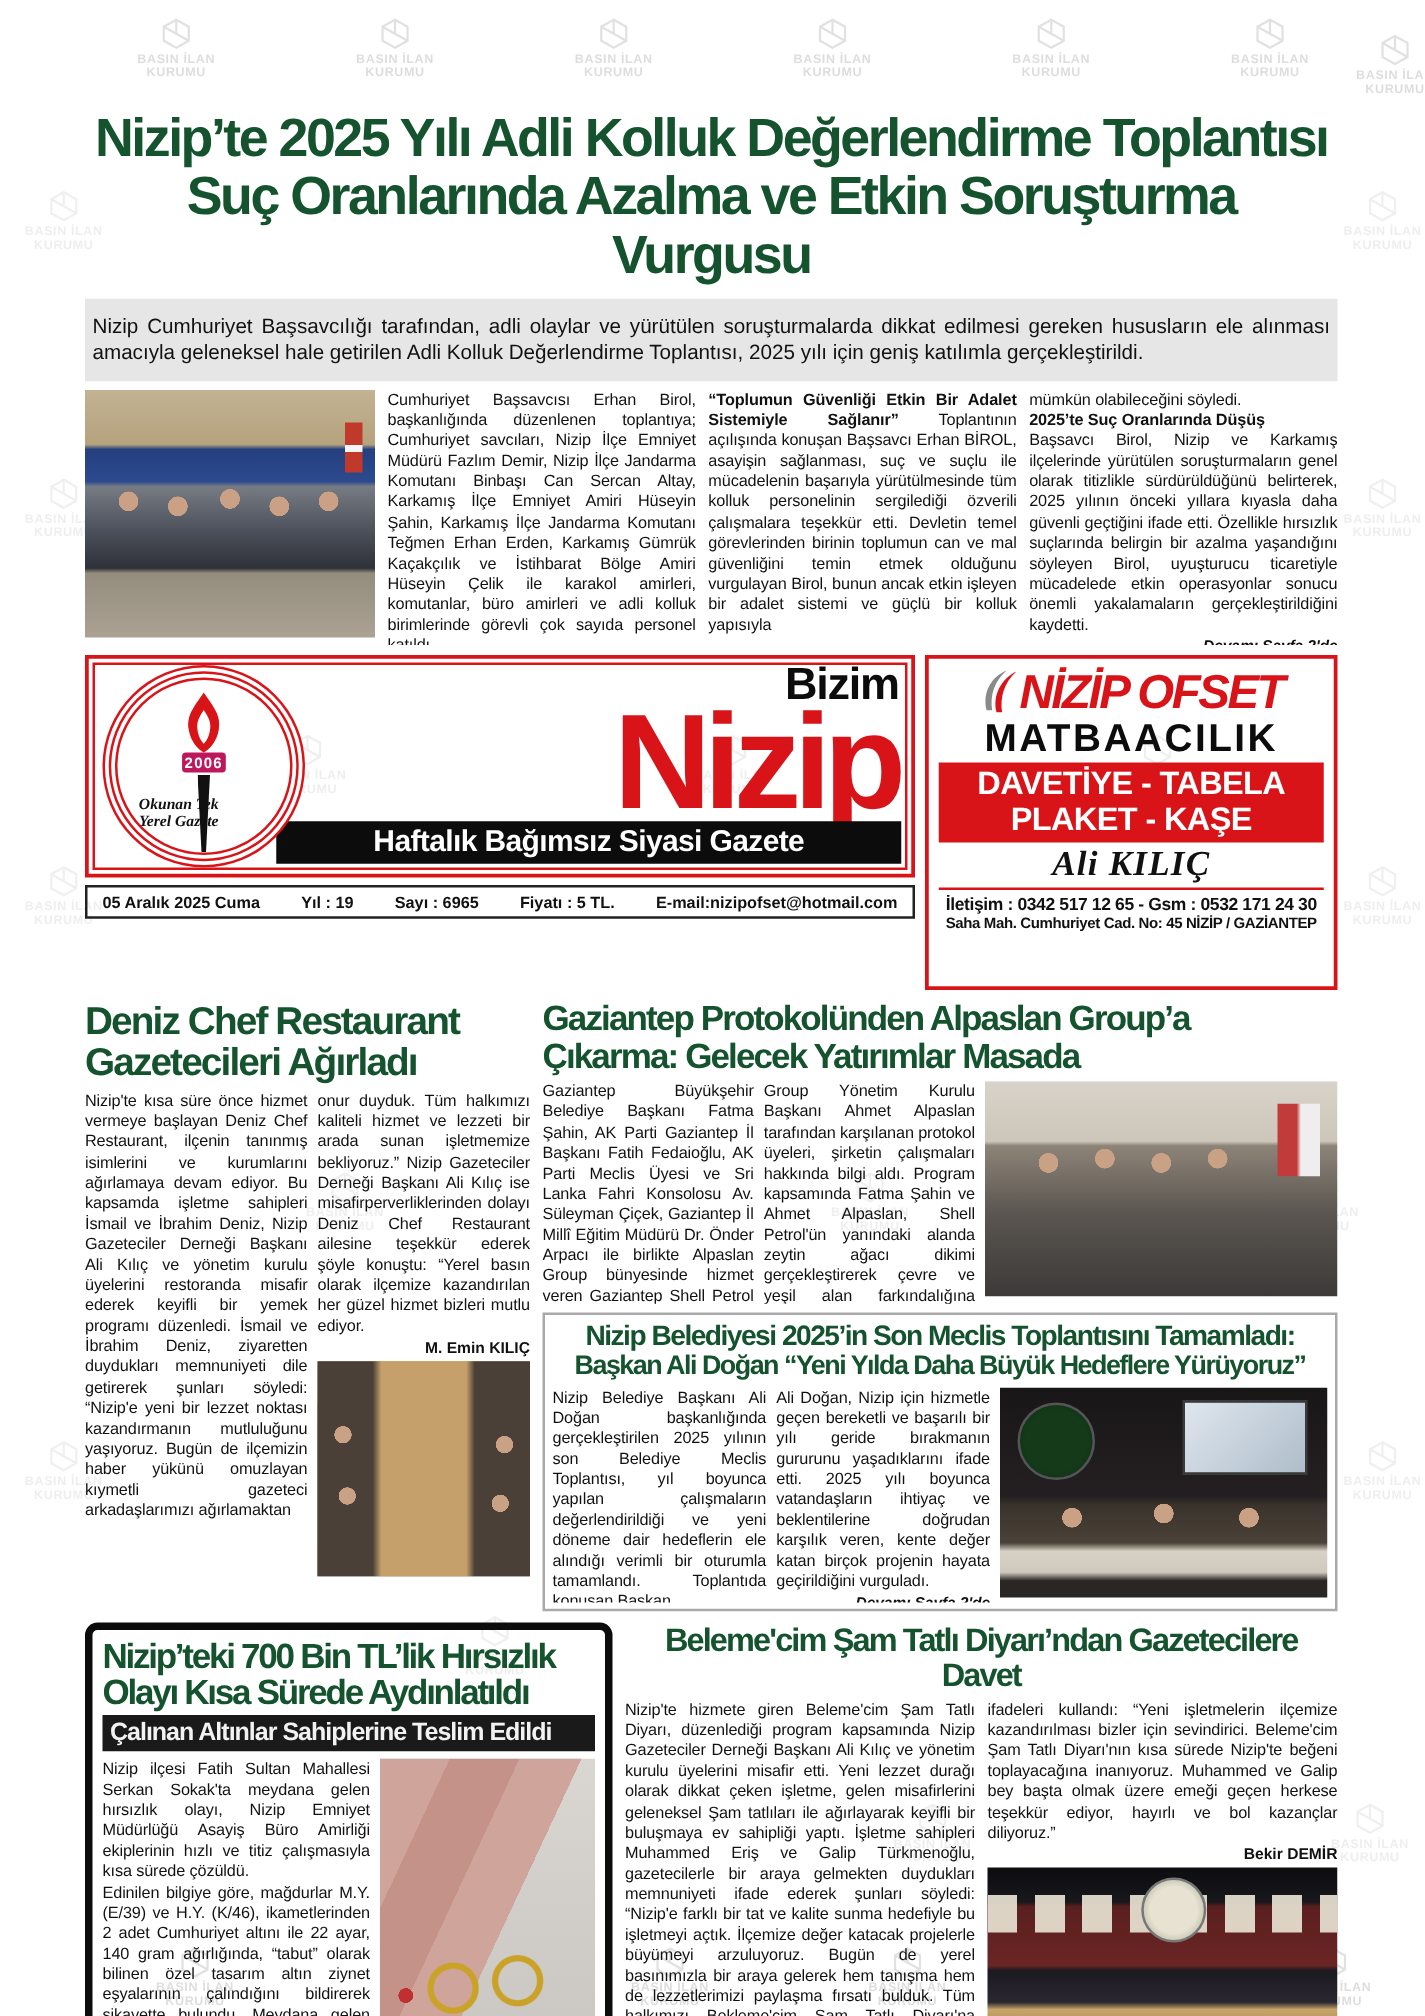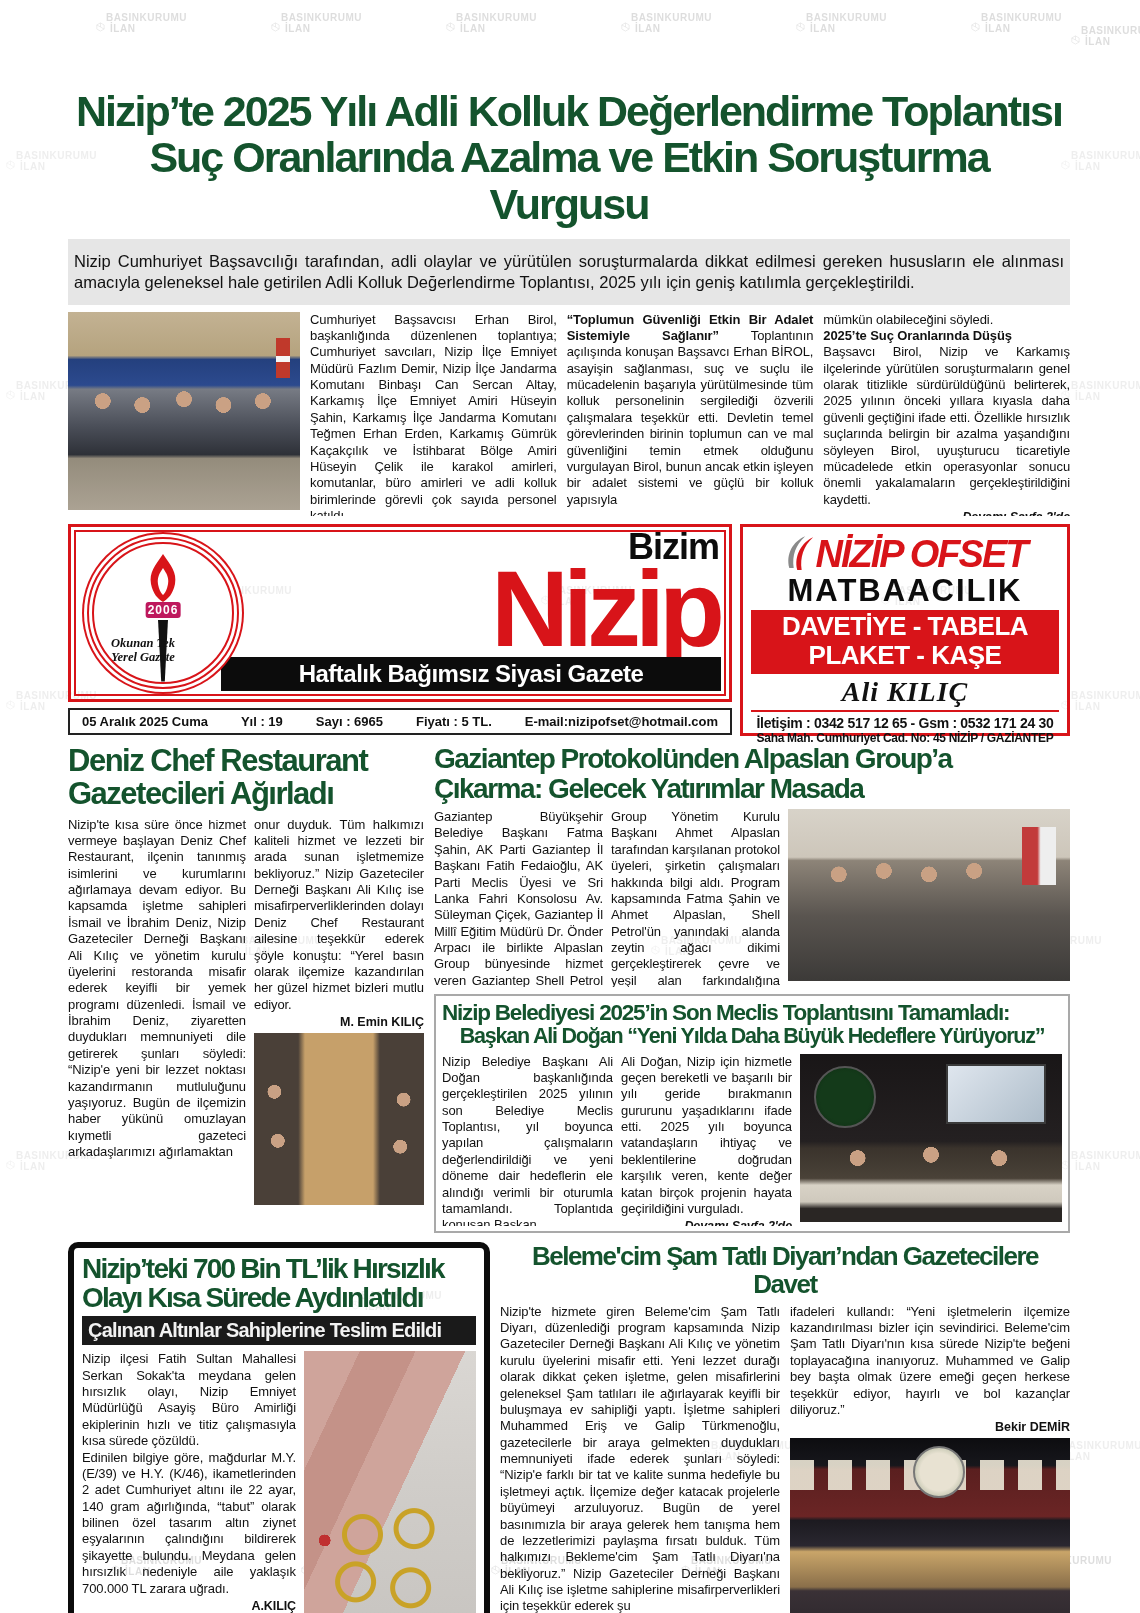--- a/index.html
+++ b/index.html
@@ -6,21 +6,21 @@
   html,body { background:#fff; }
   .page {
     position: relative; width: 1140px; height: 1613px; margin: 0 auto;
     background: #fff; color:#111; overflow: hidden;
     font-family: "Liberation Sans", sans-serif;
   }
   .content { position: relative; z-index: 2; padding: 88px 70px 0 68px; }
 
   
   #wm-layer { position:absolute; inset:0; z-index:1; pointer-events:none; }
-  .wm { position:absolute; display:flex; flex-direction:row; align-items:flex-start; width:92px; opacity:.55; }
+  .wm { position:absolute; display:flex; flex-direction:column; align-items:center; width:92px; opacity:.55; }
   .wm.faint { opacity:.28; }
   .wm svg { width:30px; height:30px; }
   .wm .wm-t { font-size:10px; font-weight:bold; color:#c3c3c3; letter-spacing:.5px; line-height:1.1; text-align:center; }
 
   
   .hl { font-weight:bold; letter-spacing:-1.5px; line-height:1.08; color:#14532d; }
   .body-txt { font-size:13px; line-height:1.26; text-align:justify; letter-spacing:-.1px; }
   .byline { font-weight:bold; font-size:12.5px; text-align:right; margin-top:2px; }
   .cont { font-weight:bold; font-style:italic; font-size:12.5px; text-align:right; margin-top:2px; }
   .sub-b { font-weight:bold; }
@@ -57,21 +57,21 @@
     background:#111; clip-path:polygon(0 0,100% 0,68% 100%,32% 100%); }
   .logo-slogan { position:absolute; left:6px; top:92px; width:86px; text-align:center;
     font-family:"Liberation Serif", serif; font-style:italic; font-weight:bold; font-size:12.5px; line-height:1.15; }
   .brand { position:absolute; left:196px; top:2px; width:452px; text-align:right; }
   .brand-small { font-size:36px; font-weight:bold; letter-spacing:-1px; color:#0c0c0c; line-height:1; }
   .brand-big { font-size:108px; font-weight:bold; letter-spacing:-6px; color:#d81419; line-height:.82; }
   .tagline-bar { position:absolute; left:150px; right:8px; bottom:8px; background:#0c0c0c; color:#fff;
     text-align:center; font-size:24px; font-weight:bold; padding:3px 0; letter-spacing:-.5px; }
   .date-bar { margin-top:6px; border:2px solid #222; display:flex; justify-content:space-between;
     padding:4px 12px; font-size:13px; font-weight:bold; }
-  .ad-box { flex:1; border:3px solid #d81419; padding:6px 8px 4px; text-align:center; height:212px; }
+  .ad-box { flex:1; border:3px solid #d81419; padding:6px 8px 4px; text-align:center; height:268px; }
   .ad-line1 { display:flex; align-items:center; justify-content:center; gap:2px; }
   .ad-name1 { color:#d81419; font-size:38px; font-weight:bold; font-style:italic; letter-spacing:-2px; line-height:1; }
   .ad-name2 { color:#0c0c0c; font-size:31px; font-weight:bold; letter-spacing:2px; line-height:1.05; }
   .ad-red-band { background:#d81419; color:#fff; font-weight:bold; font-size:26px; line-height:1.12;
     letter-spacing:-.5px; padding:2px 0 4px; margin-top:3px; }
   .ad-person { font-family:"Liberation Serif", serif; font-weight:bold; font-style:italic; font-size:28px;
     letter-spacing:1px; border-bottom:2px solid #d81419; padding-bottom:2px; margin-top:2px; }
   .ad-contact { font-weight:bold; font-size:14px; margin-top:3px; letter-spacing:-.3px; }
   .ad-addr { font-weight:bold; font-size:12px; letter-spacing:-.3px; }
 
@@ -99,21 +99,21 @@
     background:
       radial-gradient(circle 8px at 18% 38%, #c9a184 97%, transparent),
       radial-gradient(circle 8px at 34% 36%, #c9a184 97%, transparent),
       radial-gradient(circle 8px at 50% 38%, #c9a184 97%, transparent),
       radial-gradient(circle 8px at 66% 36%, #c9a184 97%, transparent),
       linear-gradient(180deg,#d8d3c9 0%,#cdc6ba 28%,#8d8478 30%,#5a5550 62%,#3c3a38 100%);
   }
   .ph-group::after { content:""; position:absolute; right:14px; top:18px; width:34px; height:58px;
     background:linear-gradient(90deg,#c23b3b 0 45%,#eeeeee 55% 100%); }
   .meclis-box { border:2px solid #a9a9a9; margin-top:7px; padding:5px 6px; }
-  .meclis-hl1 { font-size:22.5px; text-align:left; letter-spacing:-1.2px; }
+  .meclis-hl1 { font-size:22.5px; text-align:center; letter-spacing:-1.2px; }
   .meclis-hl2 { font-size:21.5px; text-align:center; letter-spacing:-1.2px; }
   .meclis-body { display:flex; gap:8px; margin-top:5px; height:172px; overflow:hidden; }
   .meclis-body .col { flex:1; }
   .ph-meclis { width:262px; height:168px;
     background:
       radial-gradient(circle 8px at 22% 62%, #caa184 97%, transparent),
       radial-gradient(circle 8px at 50% 60%, #caa184 97%, transparent),
       radial-gradient(circle 8px at 76% 62%, #caa184 97%, transparent),
       linear-gradient(180deg,#191617 0%,#242021 52%,#3a332c 56%,#4a4238 74%,#d8d2c6 78%,#cfc9bd 88%,#2a2624 92%);
   }

